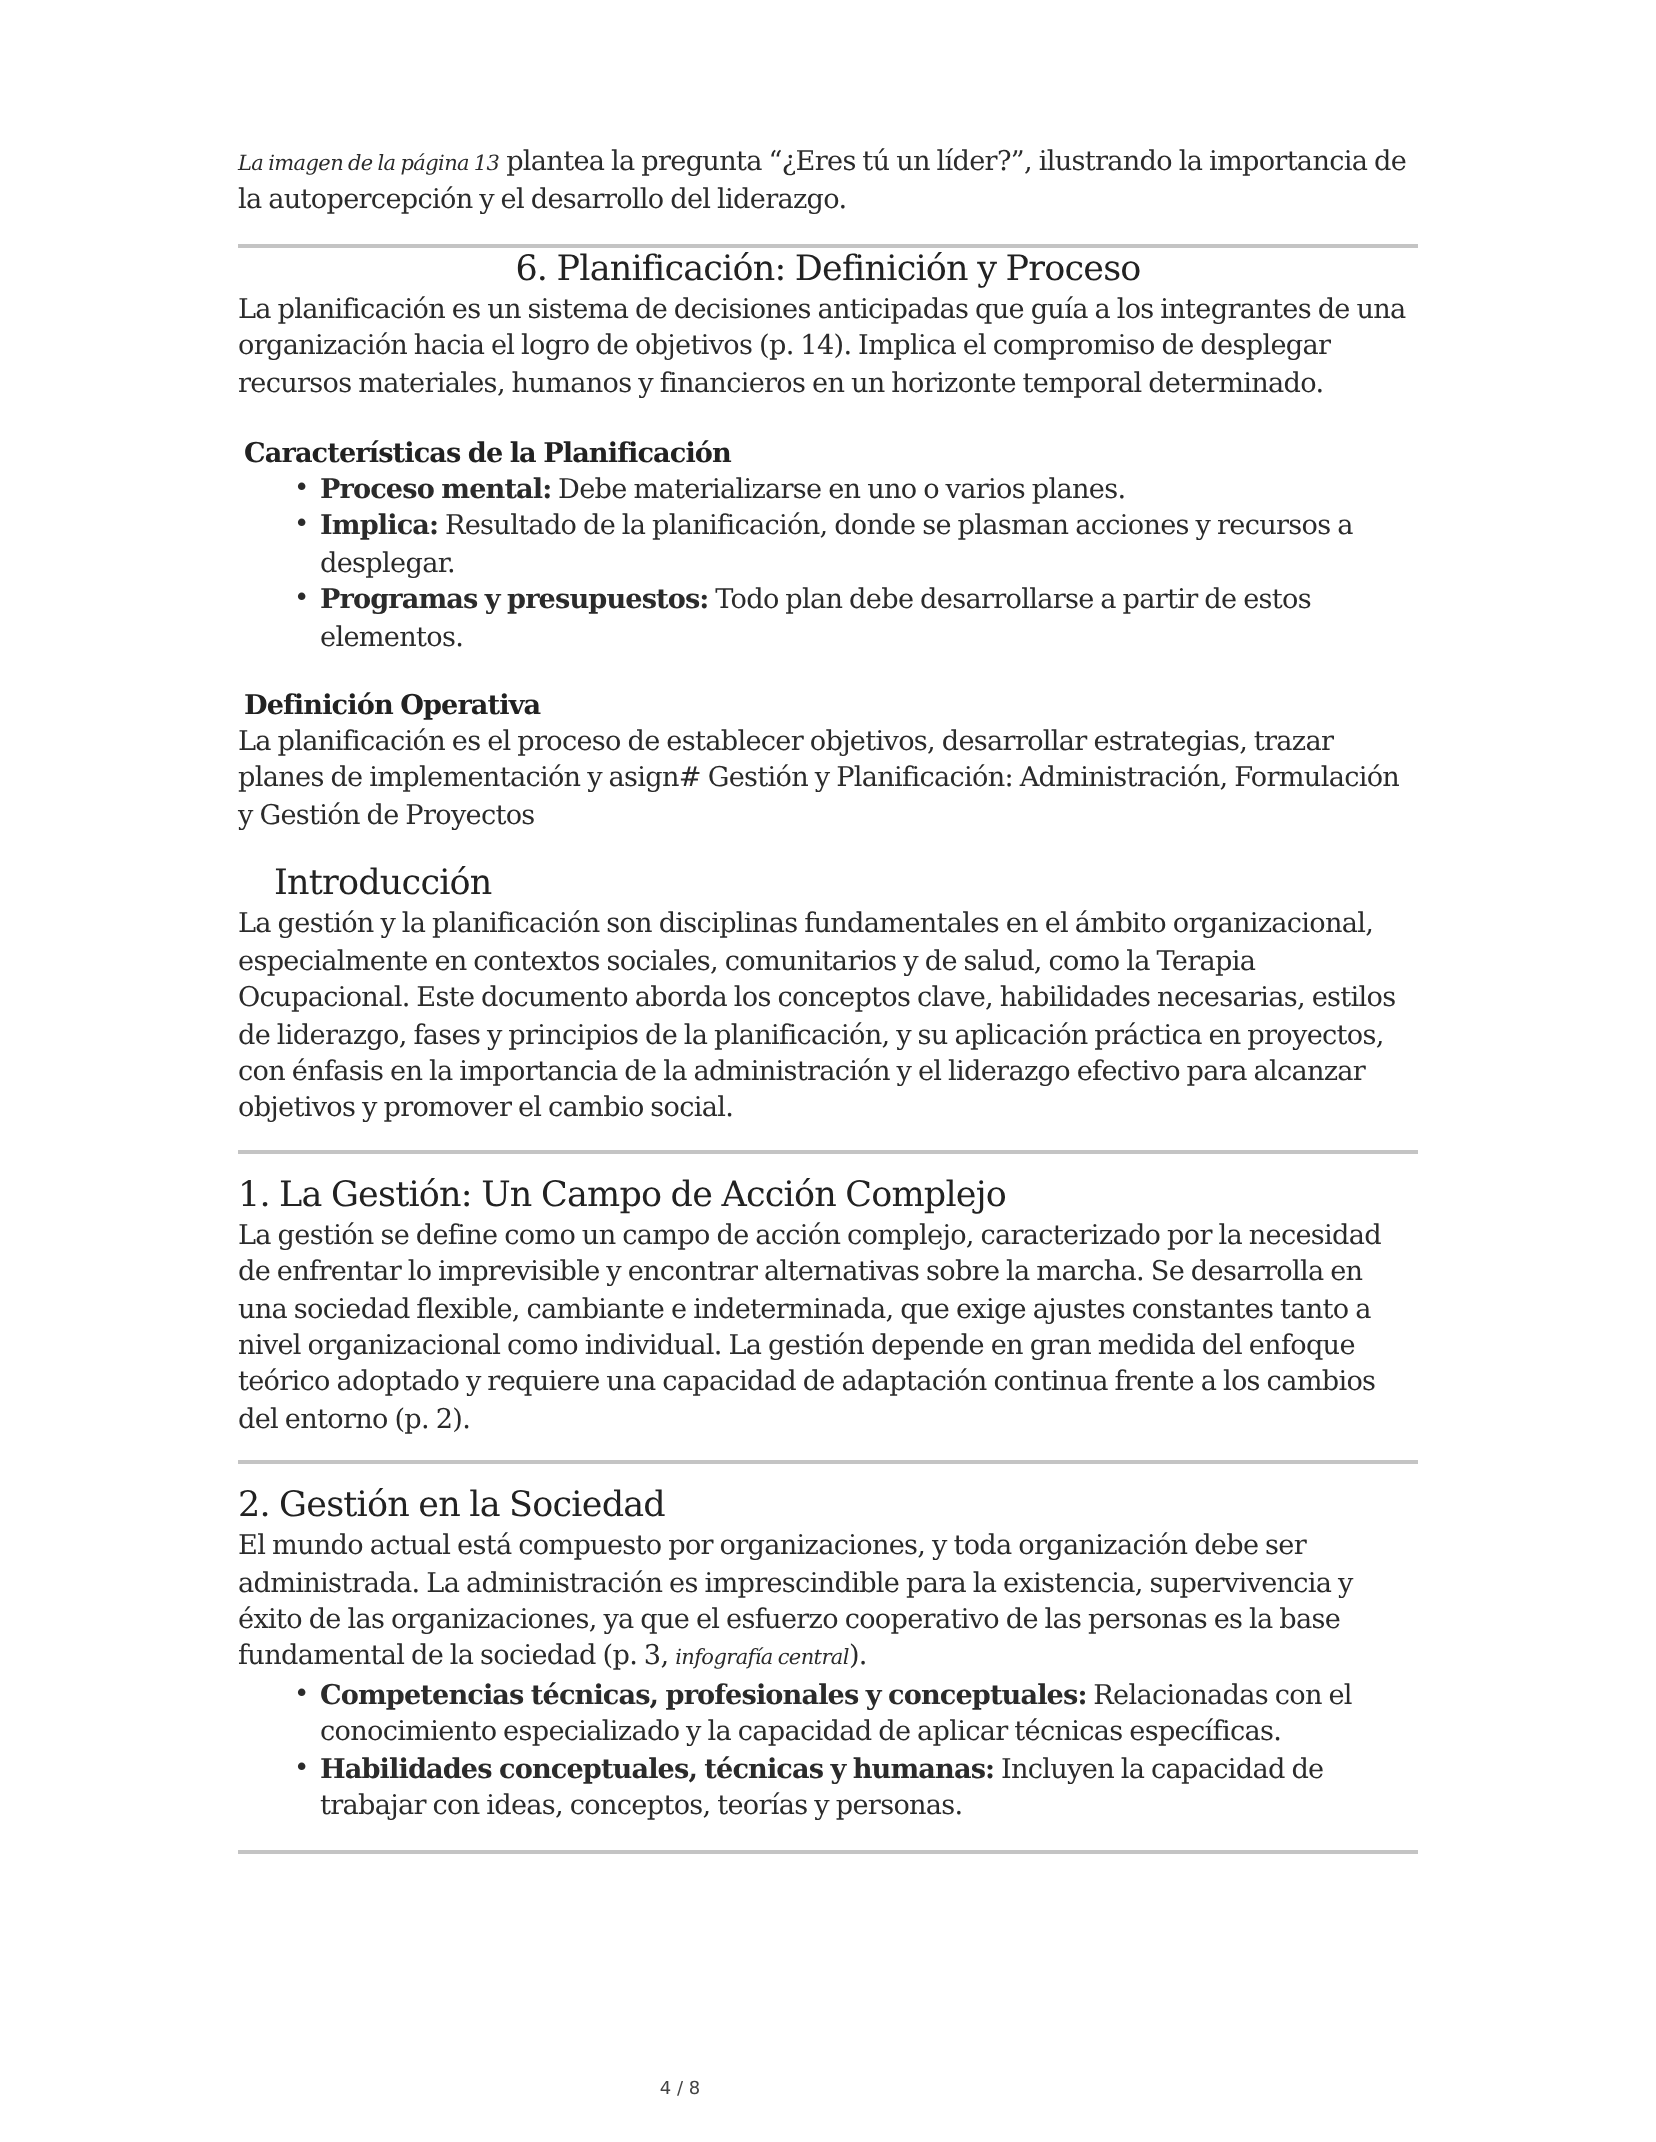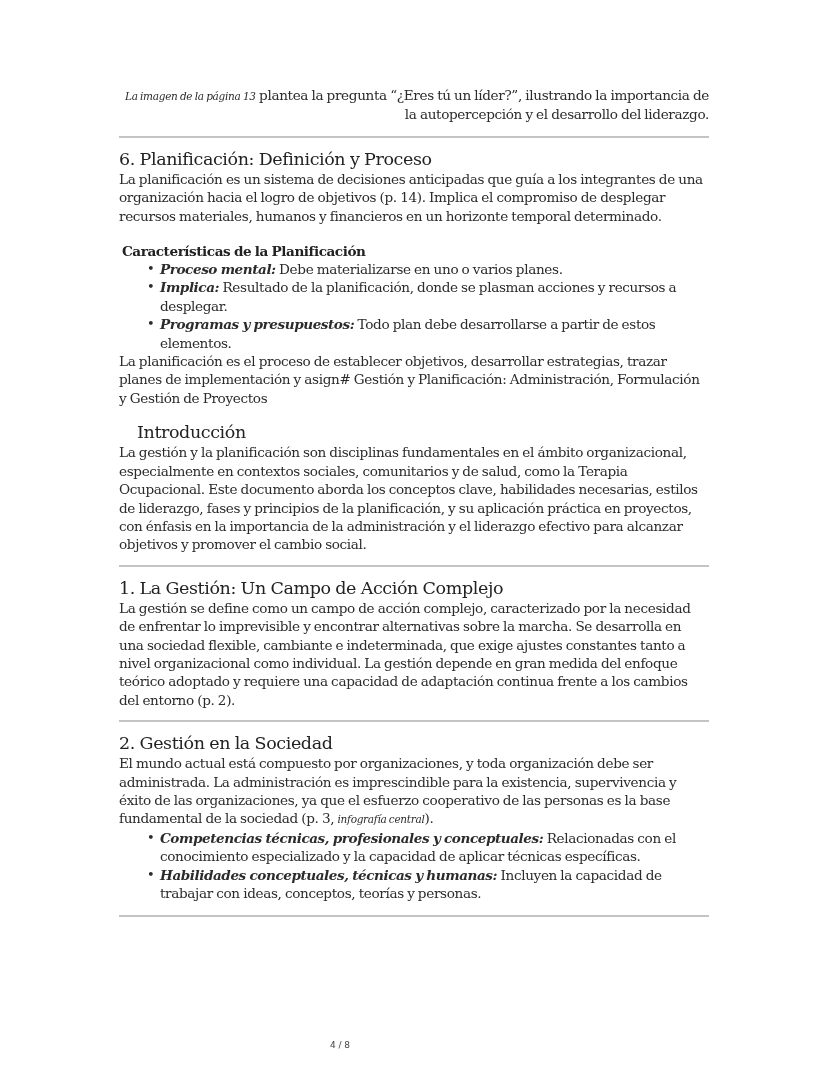--- a/index.html
+++ b/index.html
@@ -72,60 +72,60 @@
     }
     li .bullet {
       position: absolute;
       left: -13px;
       top: 0;
       font-size: 13px;
     }
     li b {
       font-weight: bold;
       letter-spacing: -0.45px;
-      font-style: italic;
     }
     .footer {
       position: absolute;
       left: 0;
       width: 680px;
       top: 1040px;
       text-align: center;
       font-family: "DejaVu Sans", "Liberation Sans", sans-serif;
       font-size: 9px;
       color: #444;
     }
   </style>
 </head>
 <body>
 
 <div class="page">
 
-  <p style="margin-top:16px;text-align:right;">
+  <p style="margin-top:2px;">
     <span class="small-italic">La imagen de la página 13</span><span> plantea la pregunta “¿Eres tú un líder?”, ilustrando la importancia de la autopercepción y el desarrollo del liderazgo.</span>
   </p>
 
   <hr class="rule" style="margin-top:12px;">
 
-  <h2 style="margin-top:10px;">6. Planificación: Definición y Proceso</h2>
+  <h2 style="margin-top:0;text-align:center;">6. Planificación: Definición y Proceso</h2>
   <p>La planificación es un sistema de decisiones anticipadas que guía a los integrantes de una organización hacia el logro de objetivos (p. 14). Implica el compromiso de desplegar recursos materiales, humanos y financieros en un horizonte temporal determinado.</p>
 
   <h3 style="margin-top:17px;">Características de la Planificación</h3>
   <ul>
     <li>
       <span class="bullet">•</span><b>Proceso mental:</b><span> Debe materializarse en uno o varios planes.</span>
     </li>
     <li>
       <span class="bullet">•</span><b>Implica:</b><span> Resultado de la planificación, donde se plasman acciones y recursos a desplegar.</span>
     </li>
     <li>
       <span class="bullet">•</span><b>Programas y presupuestos:</b><span> Todo plan debe desarrollarse a partir de estos elementos.</span>
     </li>
   </ul>
 
+  <h3 style="margin-top:16px;">Definición Operativa</h3>
   <p>La planificación es el proceso de establecer objetivos, desarrollar estrategias, trazar planes de implementación y asign# Gestión y Planificación: Administración, Formulación y Gestión de Proyectos</p>
 
   <h2 style="margin-top:14px;margin-left:18px;">Introducción</h2>
   <p>La gestión y la planificación son disciplinas fundamentales en el ámbito organizacional, especialmente en contextos sociales, comunitarios y de salud, como la Terapia Ocupacional. Este documento aborda los conceptos clave, habilidades necesarias, estilos de liderazgo, fases y principios de la planificación, y su aplicación práctica en proyectos, con énfasis en la importancia de la administración y el liderazgo efectivo para alcanzar objetivos y promover el cambio social.</p>
 
   <hr class="rule" style="margin-top:11px;">
 
   <h2 style="margin-top:10px;">1. La Gestión: Un Campo de Acción Complejo</h2>
   <p>La gestión se define como un campo de acción complejo, caracterizado por la necesidad de enfrentar lo imprevisible y encontrar alternativas sobre la marcha. Se desarrolla en una sociedad flexible, cambiante e indeterminada, que exige ajustes constantes tanto a nivel organizacional como individual. La gestión depende en gran medida del enfoque teórico adoptado y requiere una capacidad de adaptación continua frente a los cambios del entorno (p. 2).</p>
 

